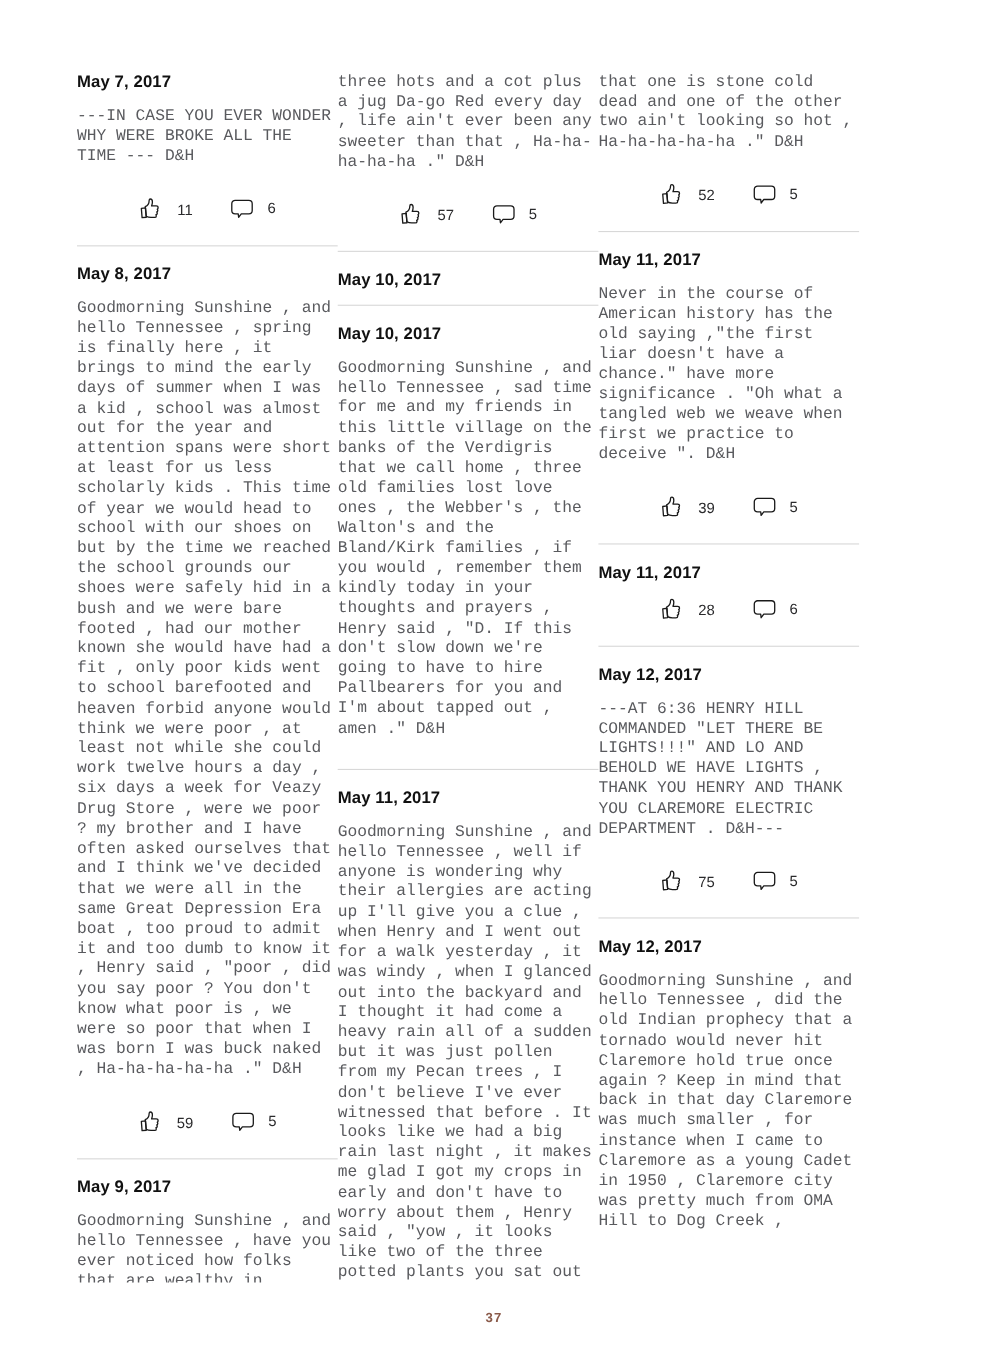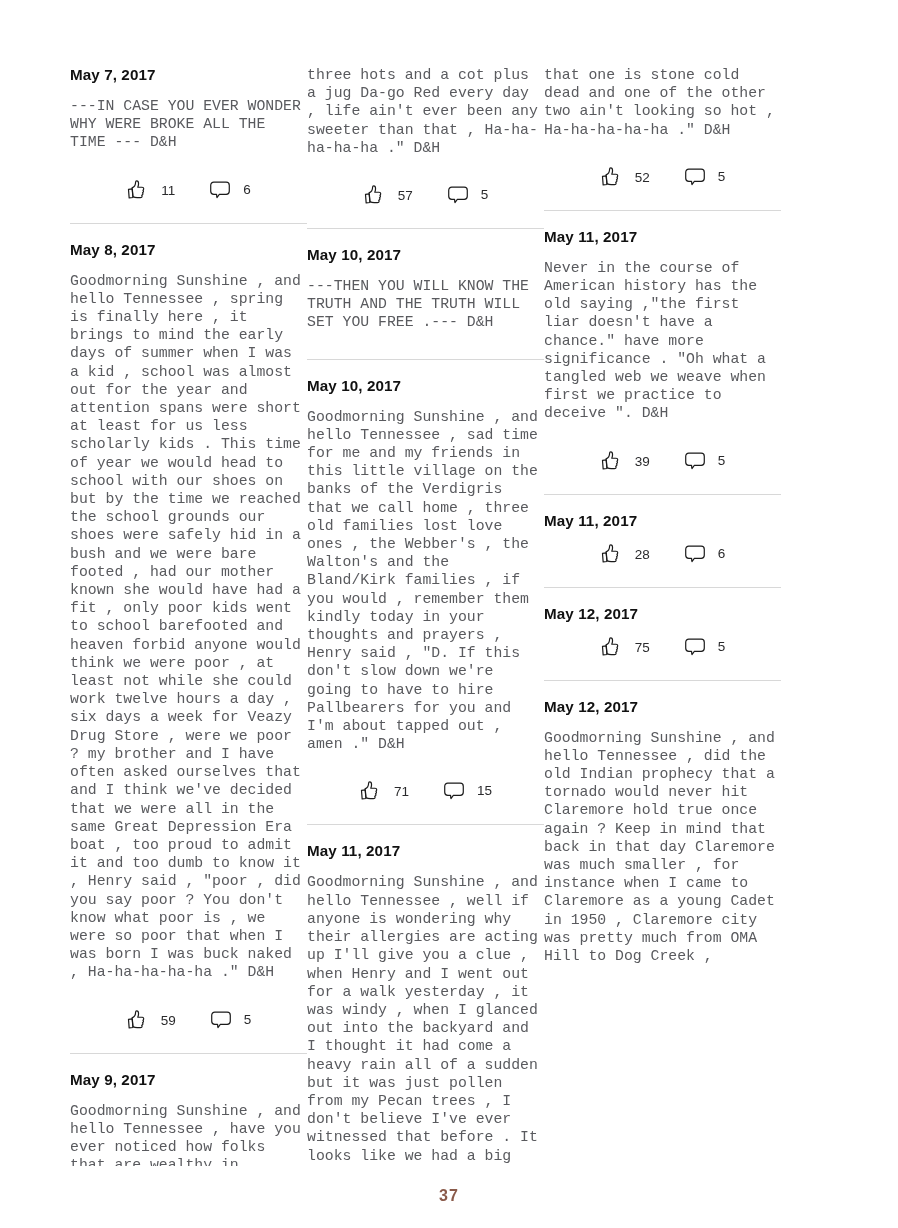--- a/index.html
+++ b/index.html
@@ -63,21 +63,21 @@
     border: none;
     border-top: 1px solid #d8d8d8;
     margin: 0 0 17px 0;
   }
   .folio {
     position: absolute;
     bottom: 23px;
     left: 0;
     right: 0;
     text-align: center;
-    font-size: 16px;
+    font-size: 12px;
     font-weight: bold;
     color: #8a5a4a;
     letter-spacing: 1px;
   }
 </style>
 </head>
 <body>
 
 <div class="page-content">
   <div class="column">
@@ -143,41 +143,25 @@
         <svg width="22" height="21" viewBox="0 0 23 21" fill="none" stroke="#1a1a1a" stroke-width="1.25" stroke-linejoin="round">
           <path d="M5 2.8 H18 C19.8 2.8 21.2 4.2 21.2 6 V12.4 C21.2 14.2 19.8 15.6 18 15.6 H10.8 L8.3 18.9 L7.9 15.6 H5 C3.2 15.6 1.8 14.2 1.8 12.4 V6 C1.8 4.2 3.2 2.8 5 2.8 Z"></path>
         </svg>
         <span class="count">5</span>
       </span>
     </div>
     <hr class="divider">
   </article>
       <article class="post">
     <h3 class="post-date">May 10, 2017</h3>
-    <p class="post-body">---THEN YOU WILL KNOW THE TRUTH AND THE TRUTH WILL SET YOU FREE .--- D&amp;H</p>
     <hr class="divider">
   </article>
       <article class="post">
     <h3 class="post-date">May 10, 2017</h3>
     <p class="post-body">Goodmorning Sunshine , and hello Tennessee , sad time for me and my friends in this little village on the banks of the Verdigris that we call home , three old families lost love ones , the Webber's , the Walton's and the Bland/Kirk families , if you would , remember them kindly today in your thoughts and prayers , Henry said , "D. If this don't slow down we're going to have to hire Pallbearers for you and I'm about tapped out , amen ." D&amp;H</p>
-    <div class="post-stats">
-      <span class="stat">
-        <svg width="23" height="23" viewBox="0 0 24 24" fill="none" stroke="#1a1a1a" stroke-width="1.25" stroke-linejoin="round">
-          <path d="M2.6 10.9 L6.6 10.4 L7.3 19.3 L3.3 19.7 Z"></path>
-          <path d="M7.2 18.3 c1.5 1 2.7 1.2 4.6 1.2 h3.3 c1 0 1.7 -0.7 1.7 -1.5 0 -0.4 -0.1 -0.7 -0.4 -1 0.7 -0.2 1.3 -0.8 1.3 -1.5 0 -0.4 -0.2 -0.8 -0.5 -1.1 0.6 -0.3 1 -0.9 1 -1.5 0 -0.5 -0.2 -0.9 -0.5 -1.2 0.5 -0.3 0.8 -0.8 0.8 -1.4 0 -1 -0.8 -1.7 -1.8 -1.7 h-4.4 c0.5 -1.2 0.8 -2.5 0.8 -3.7 0 -1.9 -0.8 -2.9 -1.9 -2.9 -0.7 0 -1.2 0.5 -1.2 1.3 0 2.6 -1.6 5.1 -3.7 6 Z"></path>
-        </svg>
-        <span class="count">71</span>
-      </span>
-      <span class="stat">
-        <svg width="22" height="21" viewBox="0 0 23 21" fill="none" stroke="#1a1a1a" stroke-width="1.25" stroke-linejoin="round">
-          <path d="M5 2.8 H18 C19.8 2.8 21.2 4.2 21.2 6 V12.4 C21.2 14.2 19.8 15.6 18 15.6 H10.8 L8.3 18.9 L7.9 15.6 H5 C3.2 15.6 1.8 14.2 1.8 12.4 V6 C1.8 4.2 3.2 2.8 5 2.8 Z"></path>
-        </svg>
-        <span class="count">15</span>
-      </span>
-    </div>
     <hr class="divider">
   </article>
       <article class="post">
     <h3 class="post-date">May 11, 2017</h3>
     <p class="post-body">Goodmorning Sunshine , and hello Tennessee , well if anyone is wondering why their allergies are acting up I'll give you a clue , when Henry and I went out for a walk yesterday , it was windy , when I glanced out into the backyard and I thought it had come a heavy rain all of a sudden but it was just pollen from my Pecan trees , I don't believe I've ever witnessed that before . It looks like we had a big rain last night , it makes me glad I got my crops in early and don't have to worry about them , Henry said , "yow , it looks like two of the three potted plants you sat out on the patio might make it but</p>
 
   </article>
     </div>
   <div class="column">
       <article class="post">
@@ -234,20 +218,21 @@
         <svg width="22" height="21" viewBox="0 0 23 21" fill="none" stroke="#1a1a1a" stroke-width="1.25" stroke-linejoin="round">
           <path d="M5 2.8 H18 C19.8 2.8 21.2 4.2 21.2 6 V12.4 C21.2 14.2 19.8 15.6 18 15.6 H10.8 L8.3 18.9 L7.9 15.6 H5 C3.2 15.6 1.8 14.2 1.8 12.4 V6 C1.8 4.2 3.2 2.8 5 2.8 Z"></path>
         </svg>
         <span class="count">6</span>
       </span>
     </div>
     <hr class="divider">
   </article>
       <article class="post">
     <h3 class="post-date">May 12, 2017</h3>
+    <p class="post-body">---AT 6:36 HENRY HILL COMMANDED "LET THERE BE LIGHTS!!!" AND LO AND BEHOLD WE HAVE LIGHTS , THANK YOU HENRY AND THANK YOU CLAREMORE ELECTRIC DEPARTMENT . D&amp;H---</p>
     <div class="post-stats">
       <span class="stat">
         <svg width="23" height="23" viewBox="0 0 24 24" fill="none" stroke="#1a1a1a" stroke-width="1.25" stroke-linejoin="round">
           <path d="M2.6 10.9 L6.6 10.4 L7.3 19.3 L3.3 19.7 Z"></path>
           <path d="M7.2 18.3 c1.5 1 2.7 1.2 4.6 1.2 h3.3 c1 0 1.7 -0.7 1.7 -1.5 0 -0.4 -0.1 -0.7 -0.4 -1 0.7 -0.2 1.3 -0.8 1.3 -1.5 0 -0.4 -0.2 -0.8 -0.5 -1.1 0.6 -0.3 1 -0.9 1 -1.5 0 -0.5 -0.2 -0.9 -0.5 -1.2 0.5 -0.3 0.8 -0.8 0.8 -1.4 0 -1 -0.8 -1.7 -1.8 -1.7 h-4.4 c0.5 -1.2 0.8 -2.5 0.8 -3.7 0 -1.9 -0.8 -2.9 -1.9 -2.9 -0.7 0 -1.2 0.5 -1.2 1.3 0 2.6 -1.6 5.1 -3.7 6 Z"></path>
         </svg>
         <span class="count">75</span>
       </span>
       <span class="stat">
         <svg width="22" height="21" viewBox="0 0 23 21" fill="none" stroke="#1a1a1a" stroke-width="1.25" stroke-linejoin="round">

